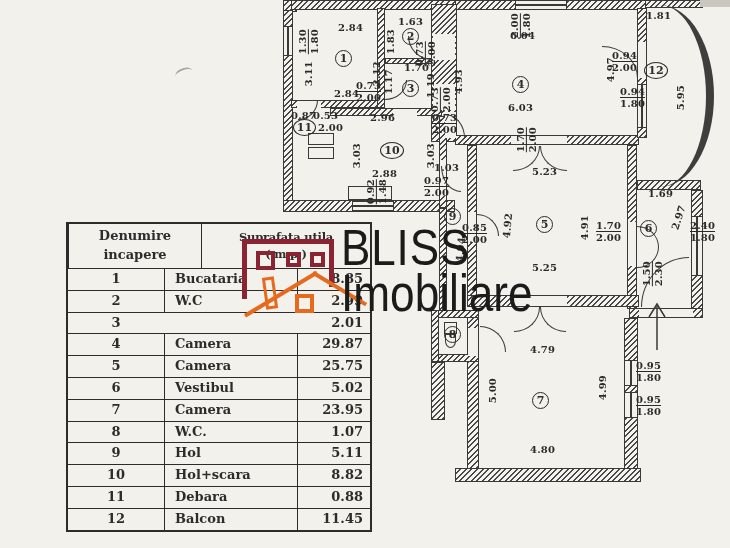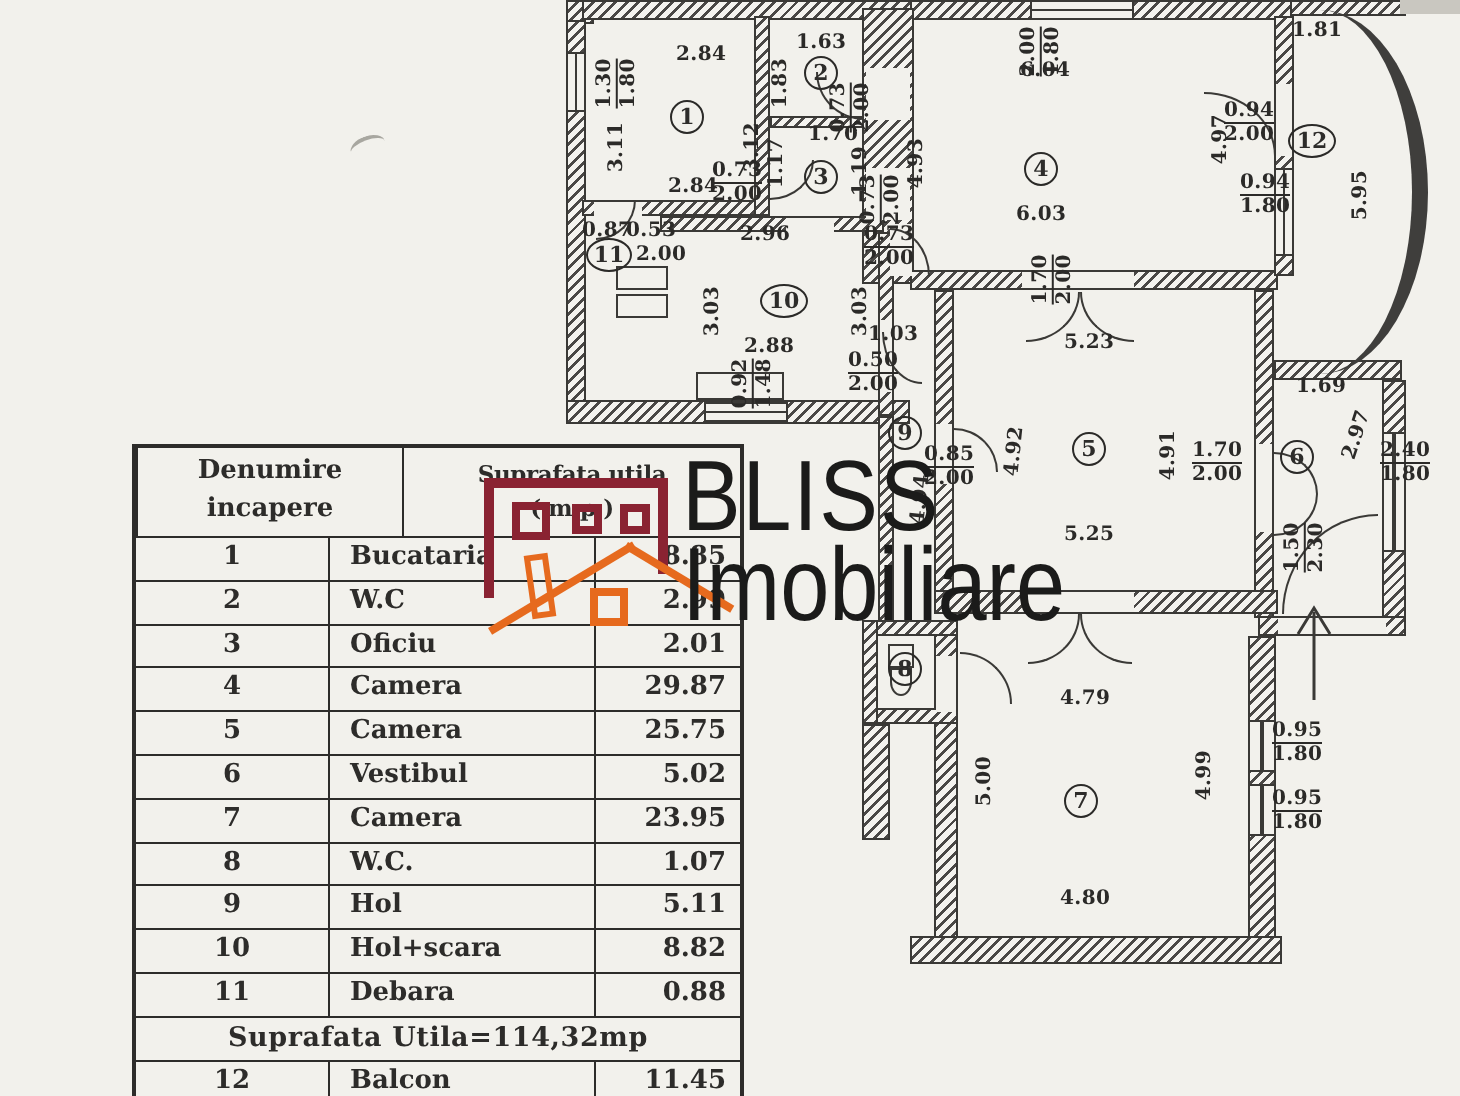--- a/index.html
+++ b/index.html
@@ -202,21 +202,21 @@
           <span class="t">2.88</span>
         </span>
         <span class="dim" style="left: 364px; top: 180px; transform: rotate(-90deg);">
           <span class="t">0.92</span>
           <span class="b">1.48</span>
         </span>
         <span class="dim" style="left: 434px; top: 162px;">
           <span class="t">1.03</span>
         </span>
         <span class="dim" style="left: 424px; top: 175px;">
-          <span class="t">0.50</span>
+          <span class="t">0.97</span>
           <span class="b">2.00</span>
         </span>
         <span class="dim" style="left: 432px; top: 112px;">
           <span class="t">0.73</span>
           <span class="b">2.00</span>
         </span>
         <span class="dim" style="left: 508px; top: 14px; transform: rotate(-90deg);">
           <span class="t">2.00</span>
           <span class="b">1.80</span>
         </span>
@@ -341,21 +341,20 @@
           <div class="c2">Bucataria</div>
           <div class="c3">8.85</div>
         </div>
         <div class="trow">
           <div class="c1">2</div>
           <div class="c2">W.C</div>
           <div class="c3">2.99</div>
         </div>
         <div class="trow">
           <div class="c1">3</div>
-          <div class="c2">Oficiu</div>
           <div class="c3">2.01</div>
         </div>
         <div class="trow">
           <div class="c1">4</div>
           <div class="c2">Camera</div>
           <div class="c3">29.87</div>
         </div>
         <div class="trow">
           <div class="c1">5</div>
           <div class="c2">Camera</div>
@@ -385,21 +384,20 @@
           <div class="c1">10</div>
           <div class="c2">Hol+scara</div>
           <div class="c3">8.82</div>
         </div>
         <div class="trow">
           <div class="c1">11</div>
           <div class="c2">Debara</div>
           <div class="c3">0.88</div>
         </div>
       </div>
-    <div class="trow sumrow">Suprafata Utila=114,32mp</div>
     <div class="trow">
       <div class="c1">12</div>
       <div class="c2">Balcon</div>
       <div class="c3">11.45</div>
     </div>
 
   </div>
 
   <div class="logo">
     <div class="lg" style="left:242px;top:239px;width:5px;height:60px;background:var(--maroon)"></div>

